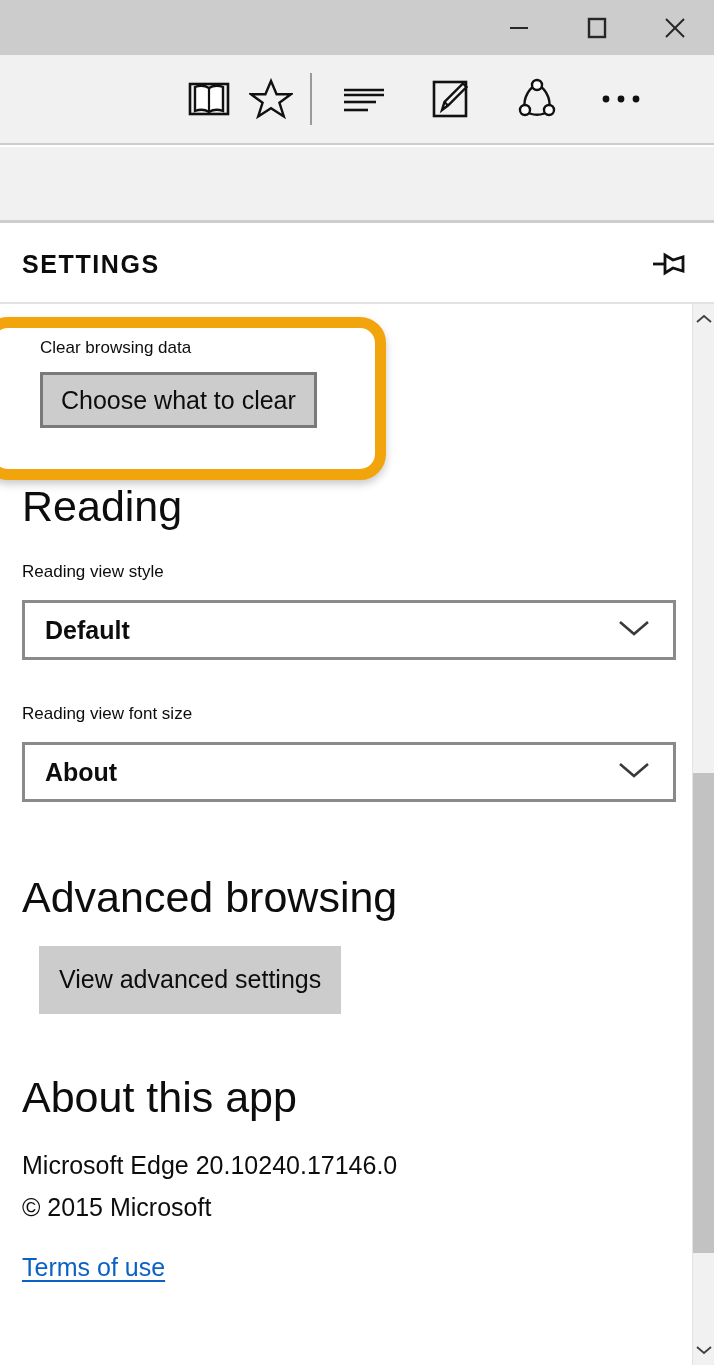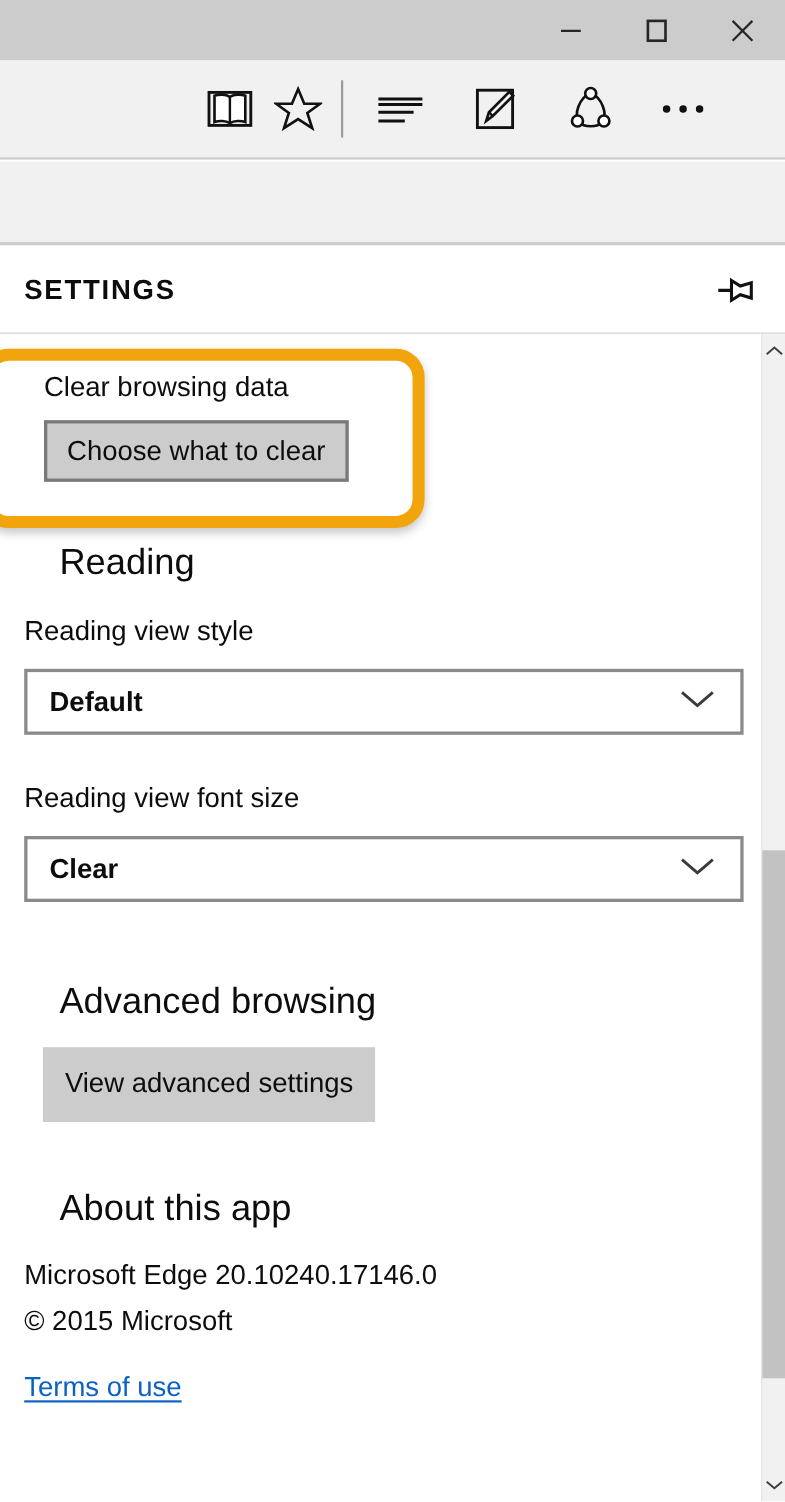--- a/index.html
+++ b/index.html
@@ -65,24 +65,24 @@
 
   
   .pane-body {
     position: absolute; left: 0; top: 304px; width: 692px; height: 1061px;
     background: #ffffff; overflow: hidden;
   }
 
   .section { padding-left: 22px; }
 
   .setting-label {
-    font-size: 25px; color: #0d0d0d; line-height: 1.25;
+    font-size: 17px; color: #0d0d0d; line-height: 1.25;
   }
   .section-title {
-    font-size: 33px; color: #0d0d0d; font-weight: 400; line-height: 1.2; margin-left: 32px;
+    font-size: 43px; color: #0d0d0d; font-weight: 400; line-height: 1.2;
   }
 
   .flat-button {
     display: inline-flex; align-items: center;
     background: #cccccc; color: #0d0d0d;
     font-size: 25px; font-family: "Liberation Sans", sans-serif;
     border: none; padding: 0 20px; height: 68px;
     cursor: pointer;
     margin-left: 17px;
   }
@@ -249,21 +249,21 @@
         <span class="chev">
           <svg width="34" height="20" viewBox="0 0 34 20">
             <polyline points="3,4 17,16 31,4" fill="none" stroke="#3a3a3a" stroke-width="2.6"></polyline>
           </svg>
         </span>
       </div>
 
       <div class="setting-label" style="margin-top:43px">Reading view font size</div>
 
       <div class="combo" style="margin-top:18px">
-        <span class="val">Clear</span>
+        <span class="val">About</span>
         <span class="chev">
           <svg width="34" height="20" viewBox="0 0 34 20">
             <polyline points="3,4 17,16 31,4" fill="none" stroke="#3a3a3a" stroke-width="2.6"></polyline>
           </svg>
         </span>
       </div>
     </div>
 
     <div class="section" style="padding-top:70px">
       <div class="section-title">Advanced browsing</div>

